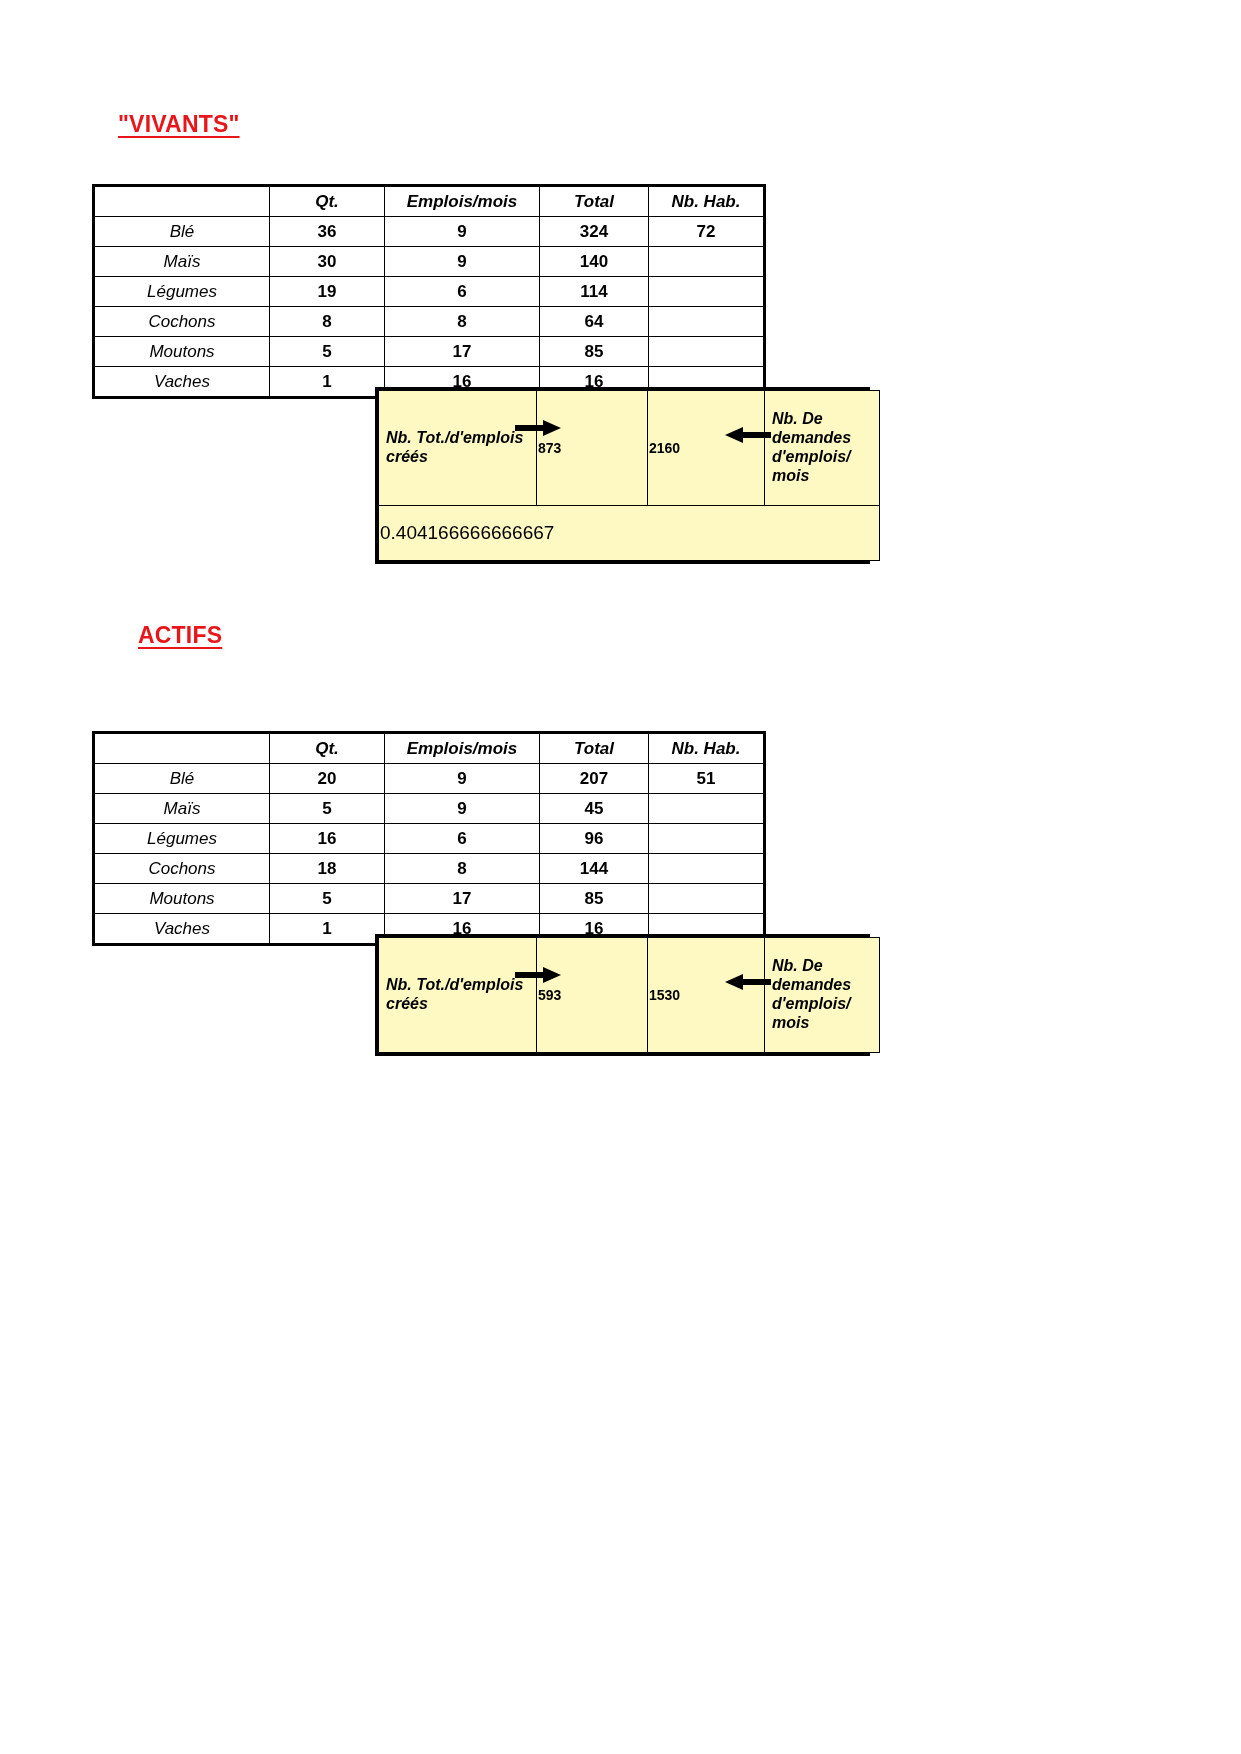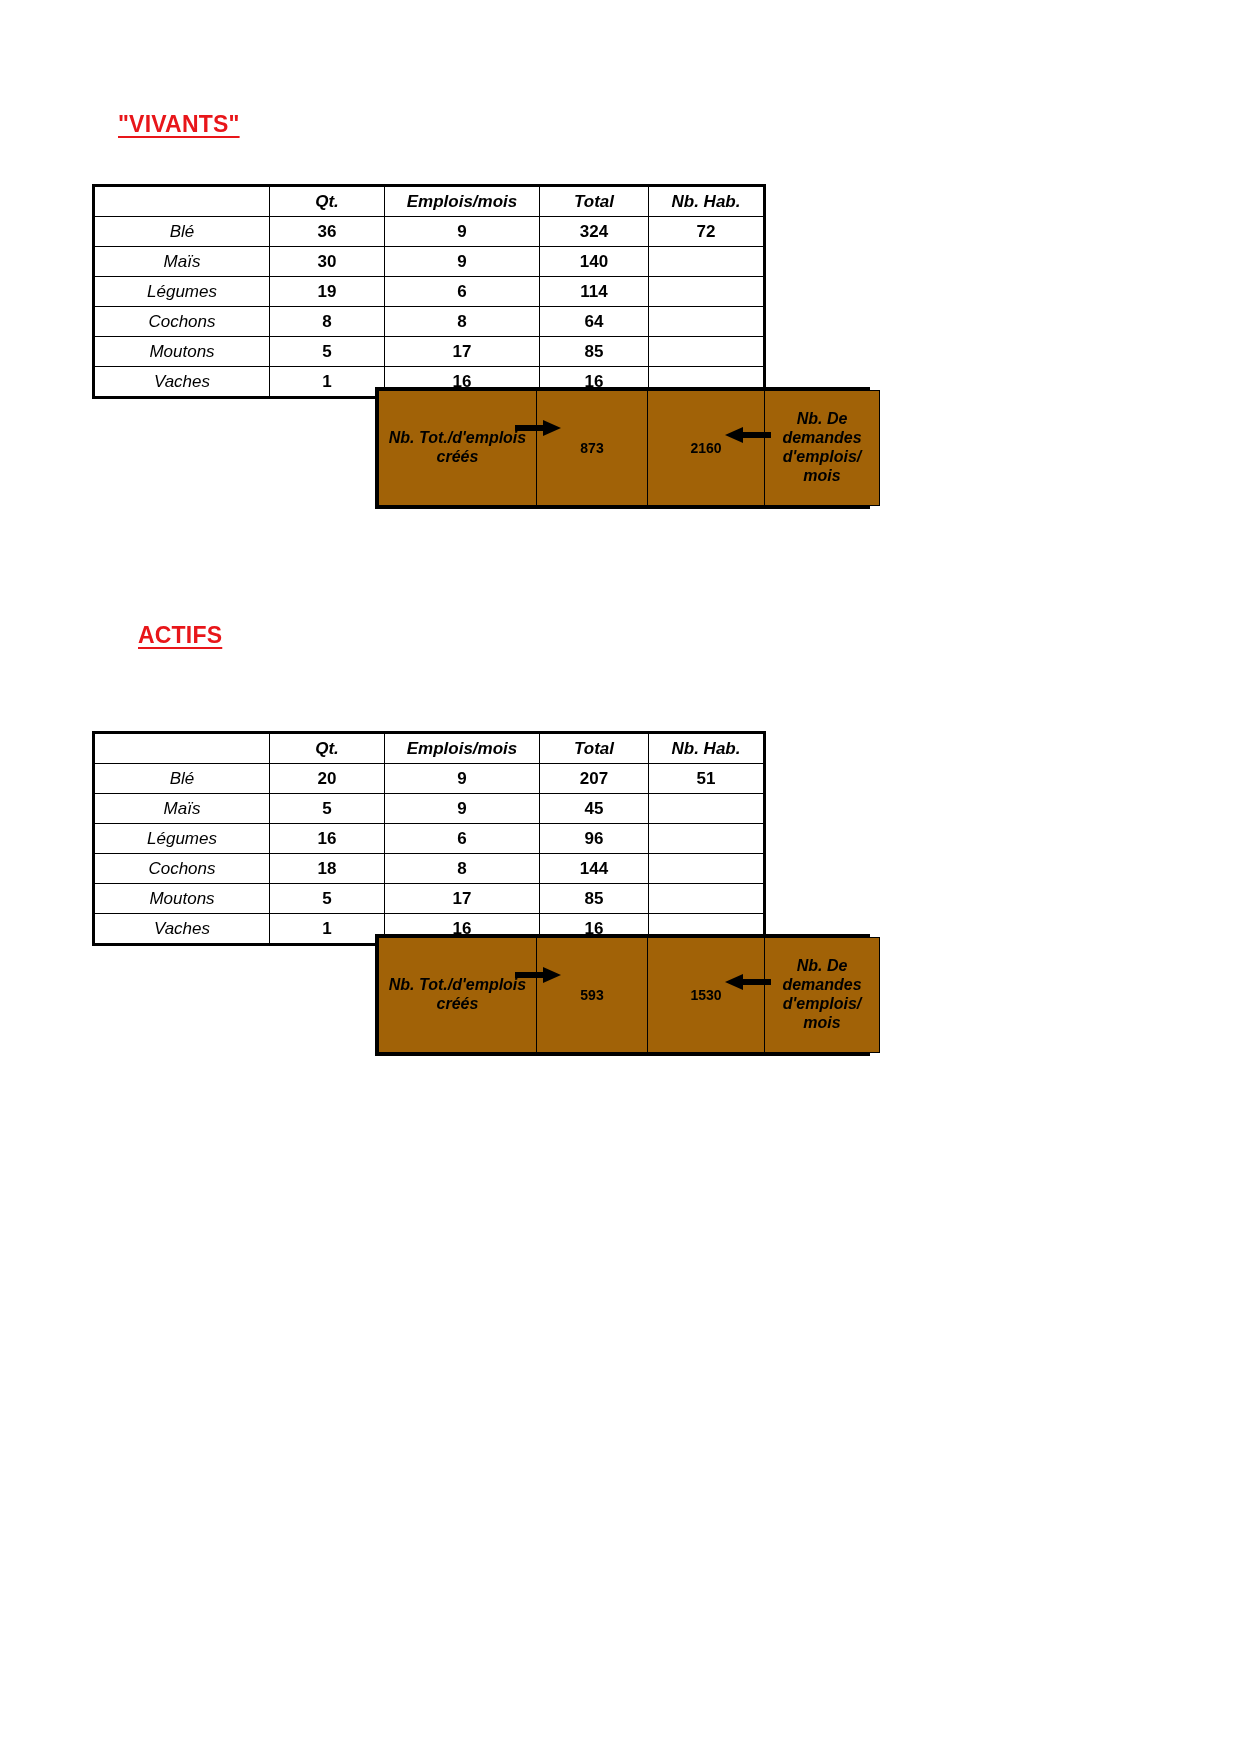--- a/index.html
+++ b/index.html
@@ -100,22 +100,21 @@
     background: #fff;
   }
   .summary table {
     border-collapse: collapse;
     table-layout: fixed;
     width: 100%;
   }
   .summary td {
     border: 1.5px solid #000;
     vertical-align: middle;
-    text-align: center;
-    background: #a16207;
+    background: #fef9c3;
   }
   .s-label  { width: 155px; }
   .s-val1   { width: 108px; }
   .s-val2   { width: 114px; }
   .s-label2 { width: 112px; }
 
   .srow1 td { height: 112px; }
   .srow2 td { height: 52px; }
 
   .cap {
@@ -225,20 +224,25 @@
             <td class="s-val1">
               <span class="bignum">873</span>
             </td>
             <td class="s-val2">
               <span class="bignum">2160</span>
             </td>
             <td class="s-label2">
               <span class="cap">Nb. De demandes d'emplois/ mois</span>
             </td>
           </tr>
+          <tr class="srow2">
+            <td colspan="4">
+              <span class="ratio">0.404166666666667</span>
+            </td>
+          </tr>
         </tbody>
       </table>
     </div>
   </div>
 
   <div class="arrow" id="arrow-right-vivants">
     <svg width="46" height="16" viewBox="0 0 46 16" xmlns="http://www.w3.org/2000/svg">
       <rect x="0" y="5" width="32" height="6" fill="#000"></rect>
       <polygon points="28,0 46,8 28,16" fill="#000"></polygon>
     </svg>

